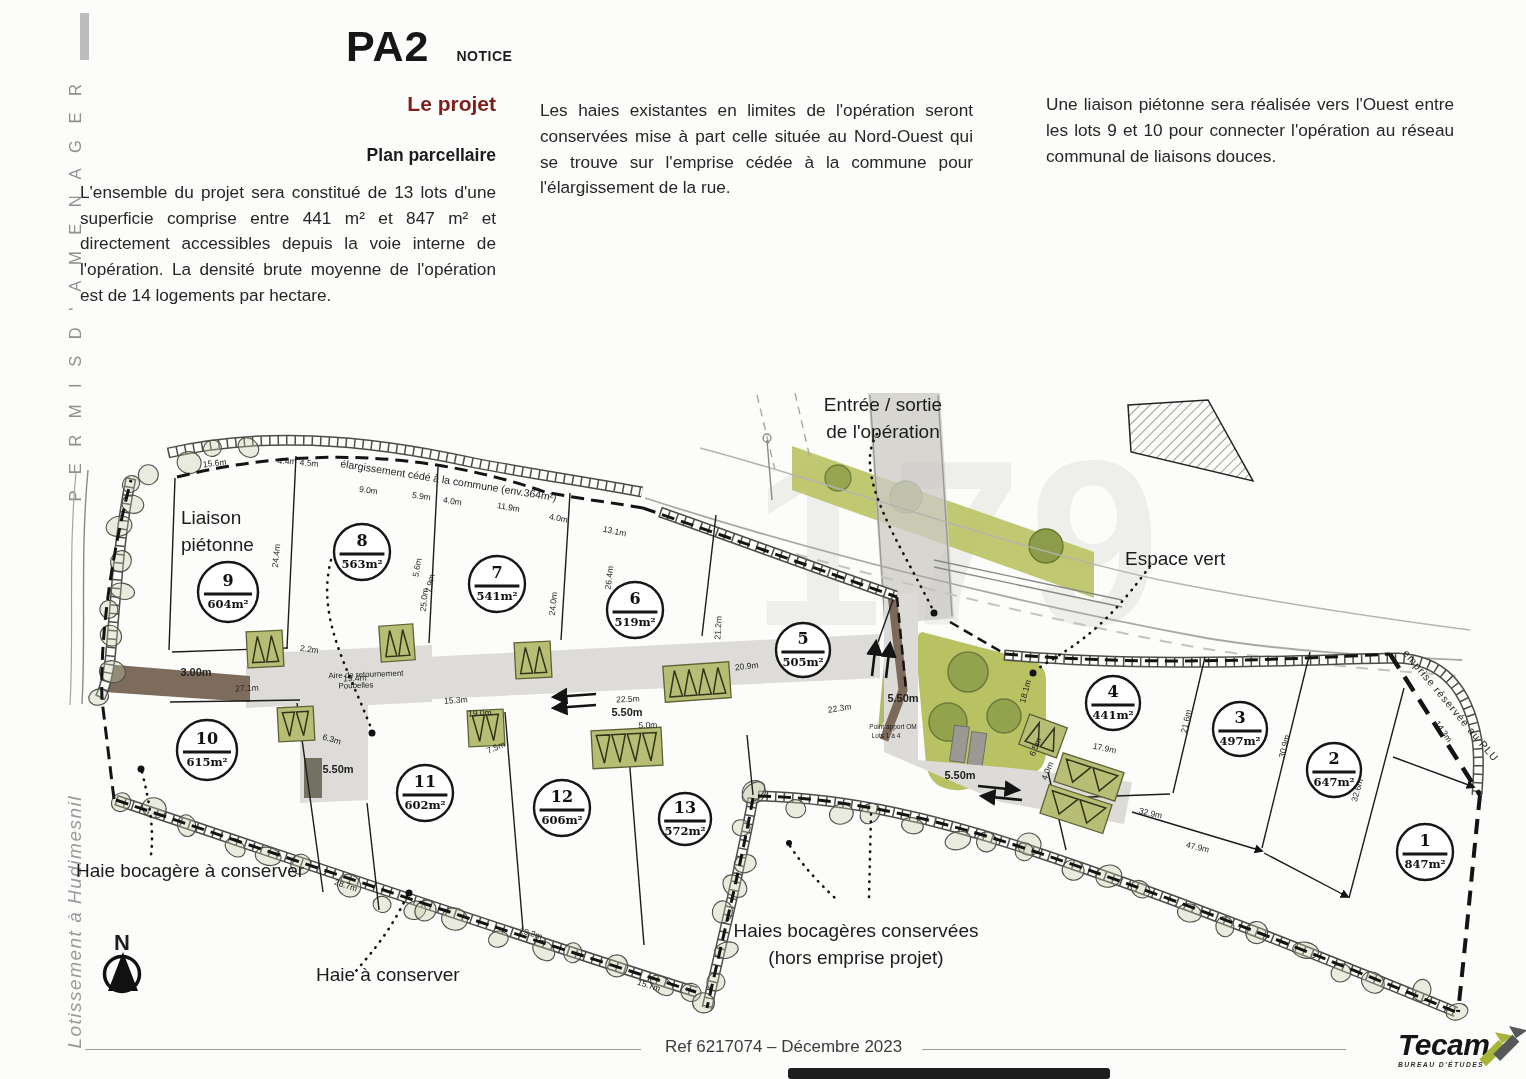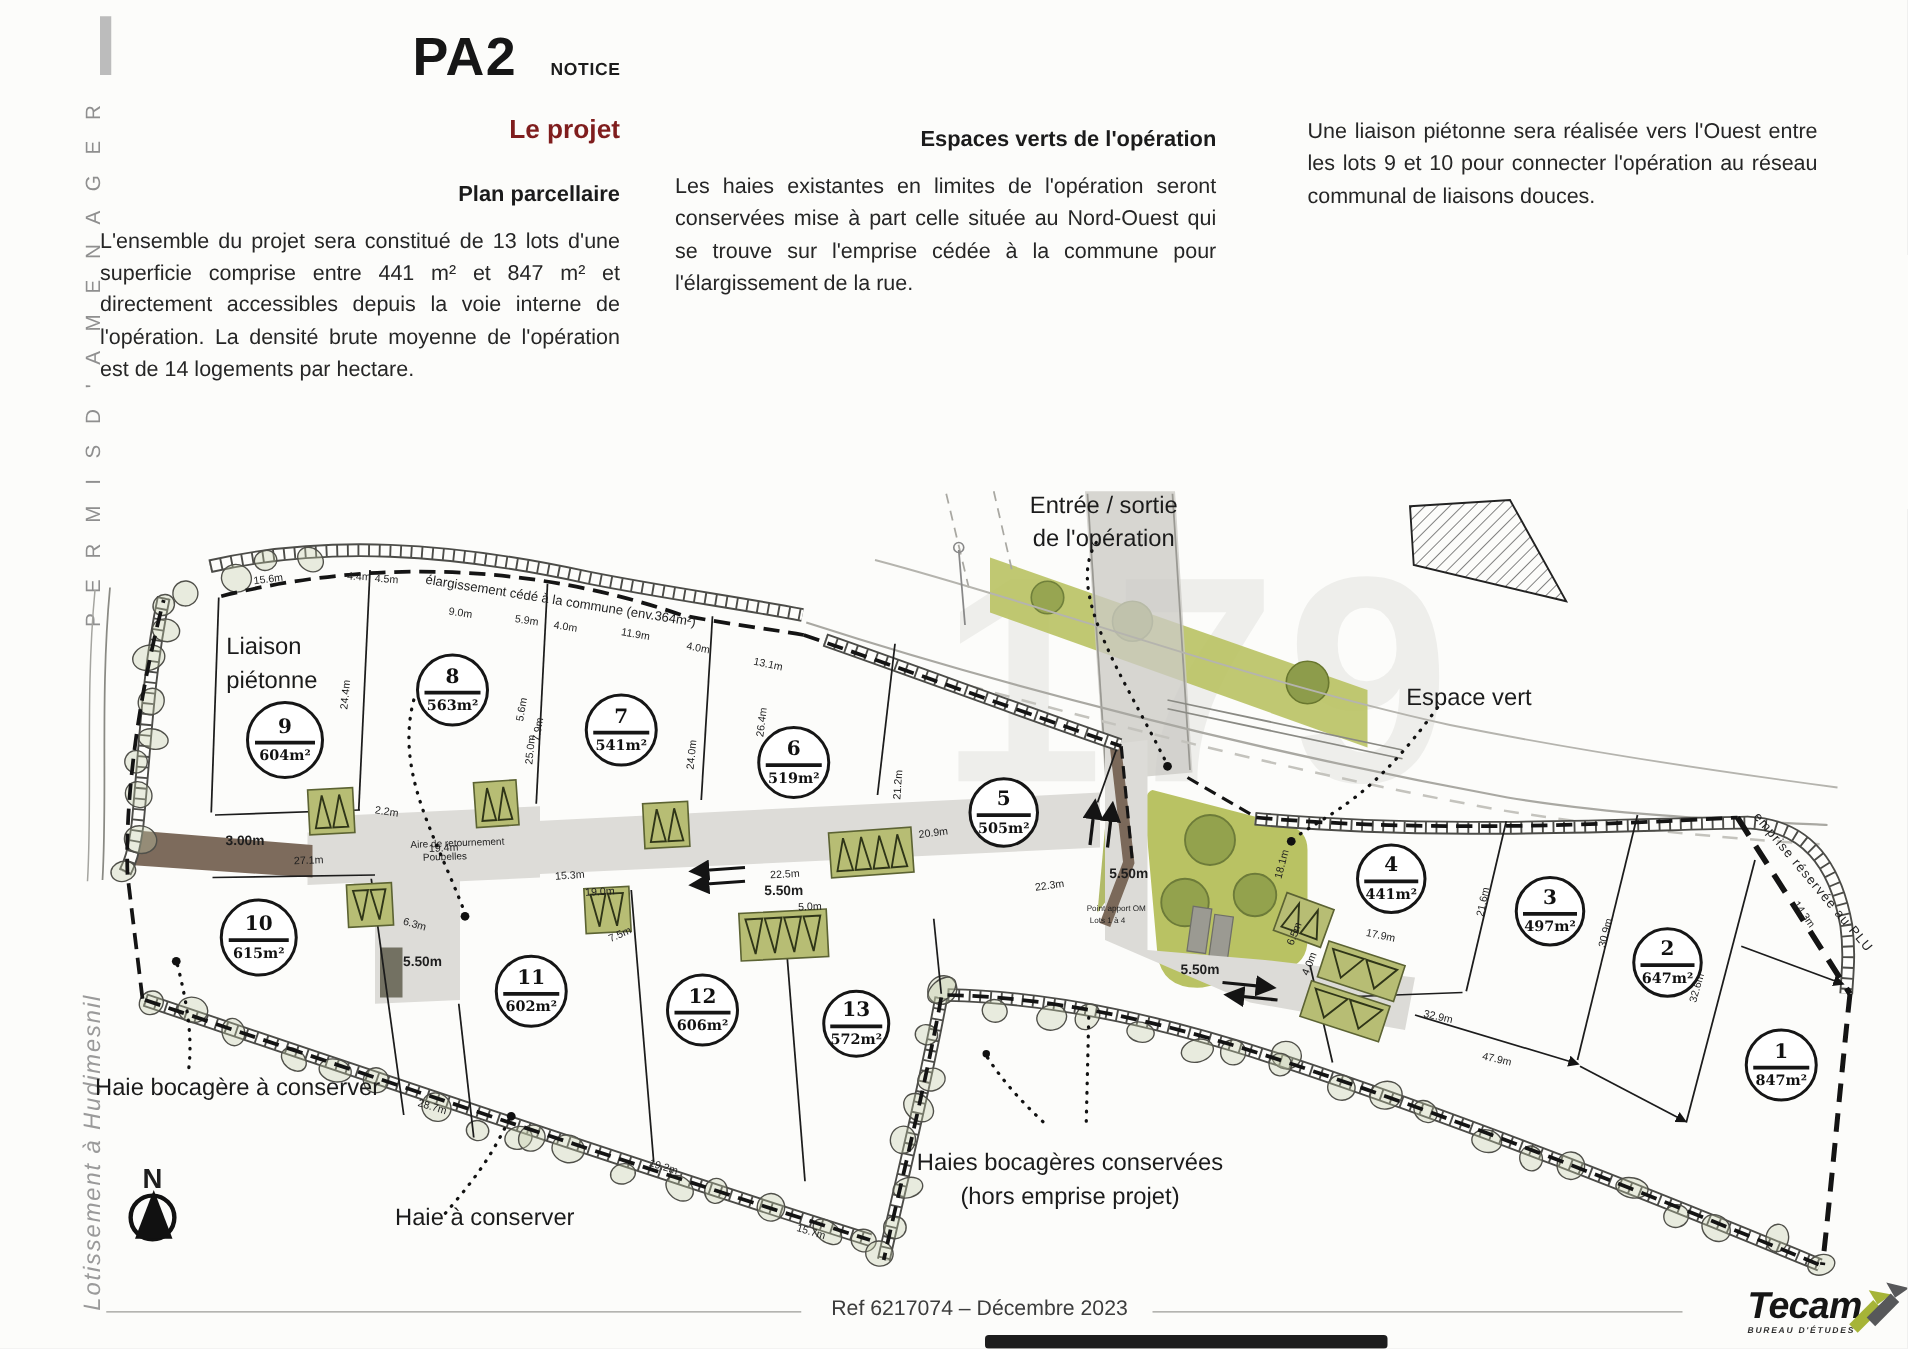--- a/index.html
+++ b/index.html
@@ -5,21 +5,21 @@
   html,body{margin:0;padding:0;background:#e8e8e6;}
   .page{position:relative;width:1526px;height:1079px;background:#fcfcfa;overflow:hidden;
         font-family:"Liberation Sans",sans-serif;color:#262626;}
   
   .side-bar-mark{position:absolute;left:80px;top:13px;width:9px;height:47px;background:#bcbcbc;}
   .side-vert{position:absolute;writing-mode:vertical-rl;transform:rotate(180deg);white-space:nowrap;}
   .side-permis{left:66px;top:78px;font-size:16.5px;letter-spacing:6px;color:#8f8f8f;font-weight:400;}
   .side-lotissement{left:64px;top:795px;font-size:19px;font-style:italic;color:#9a9a9a;letter-spacing:1.5px;}
   .page-num{position:absolute;left:20px;top:1096px;font-size:19px;color:#5a5a5a;}
   
-  .hdr{position:absolute;left:330px;top:22px;display:flex;align-items:baseline;text-align:center;}
+  .hdr{position:absolute;left:346px;top:22px;display:flex;align-items:baseline;text-align:center;}
   .hdr-code{font-size:43px;font-weight:800;letter-spacing:1px;color:#161616;}
   .hdr-type{font-size:14px;font-weight:700;margin-left:27px;letter-spacing:.5px;color:#1c1c1c;}
   
   .col{position:absolute;font-size:17.2px;line-height:1.5;}
   .col-1{left:80px;top:88px;width:416px;}
   .col-2{left:540px;top:98px;width:433px;}
   .col-3{left:1046px;top:92px;width:408px;}
   .h-main{font-size:21px;font-weight:700;text-align:right;margin:0 0 22px 0;color:#7f1d1d;}
   .h-sub{font-size:17.5px;font-weight:700;text-align:right;margin:0 0 12px 0;color:#1b1b1b;}
   .para{text-align:justify;margin:0 0 14px 0;}
@@ -57,21 +57,20 @@
     <span class="hdr-code">PA2</span>
     <span class="hdr-type">NOTICE</span>
   </div>
 
   <div class="col col-1">
     <h2 class="h-main">Le projet</h2>
     <h3 class="h-sub">Plan parcellaire</h3>
     <p class="para">L'ensemble du projet sera constitué de 13 lots d'une superficie comprise entre 441 m² et 847 m² et directement accessibles depuis la voie interne de l'opération. La densité brute moyenne de l'opération est de 14 logements par hectare.</p>
   </div>
   <div class="col col-2">
-    <h3 class="h-sub">Espaces verts de l'opération</h3>
     <p class="para">Les haies existantes en limites de l'opération seront conservées mise à part celle située au Nord-Ouest qui se trouve sur l'emprise cédée à la commune pour l'élargissement de la rue.</p>
   </div>
   <div class="col col-3">
     <p class="para">Une liaison piétonne sera réalisée vers l'Ouest entre les lots 9 et 10 pour connecter l'opération au réseau communal de liaisons douces.</p>
   </div>
 
   <div id="plan-wrap">
     <div id="watermark">179</div>
 
     <svg id="plan-svg" viewBox="0 0 1526 1079">

